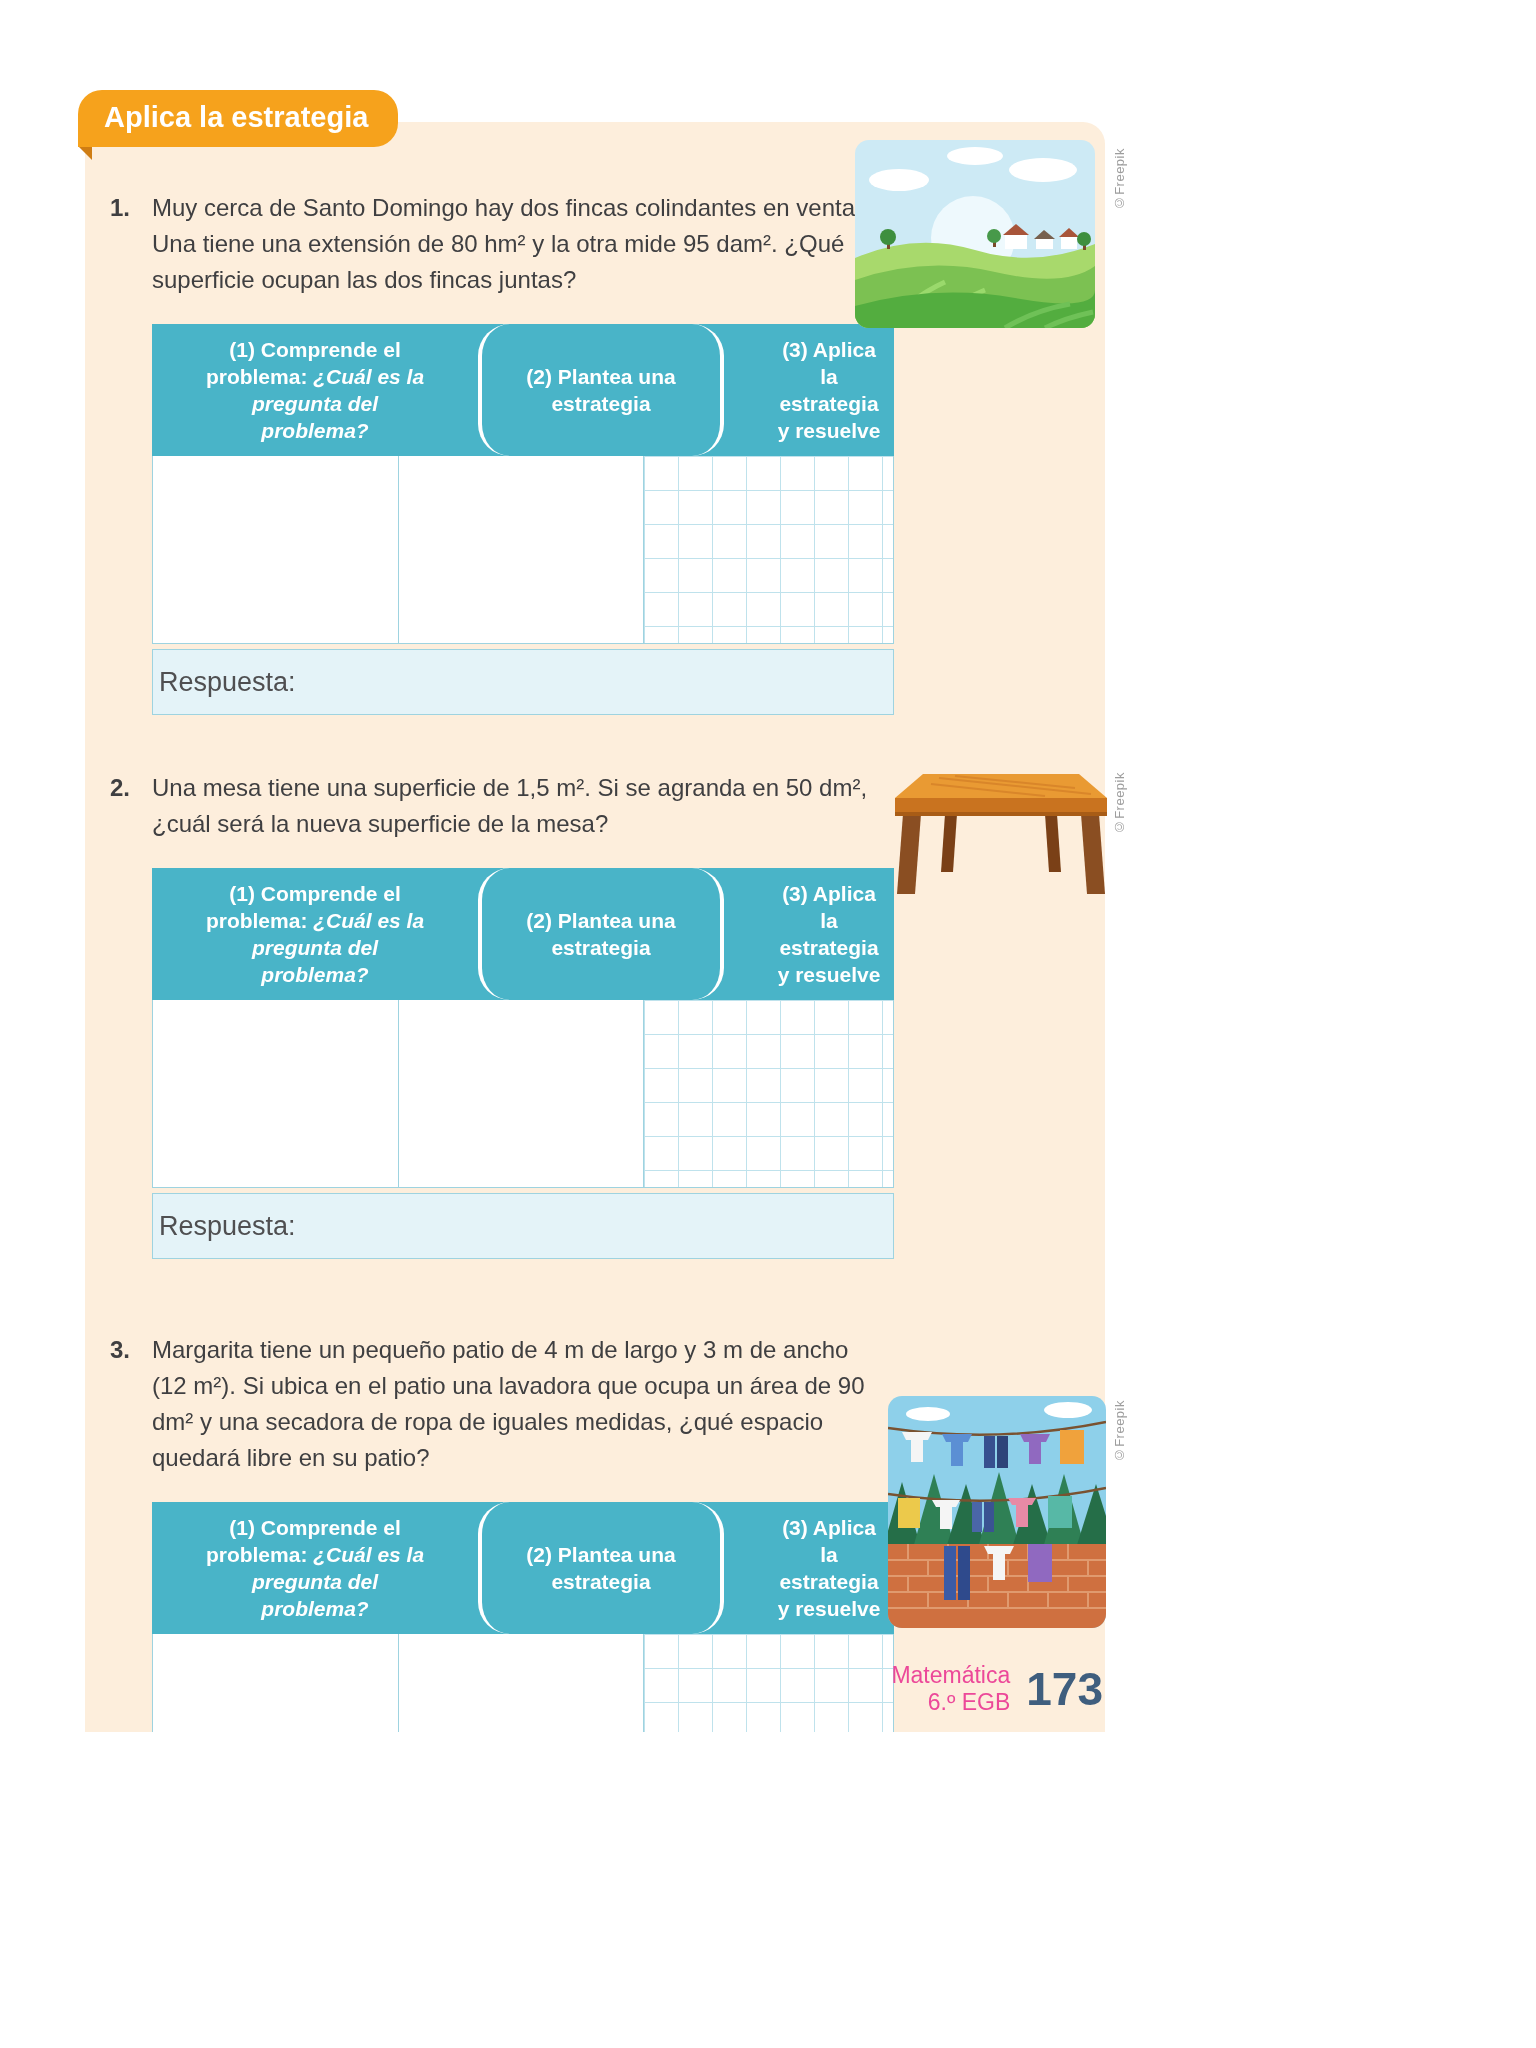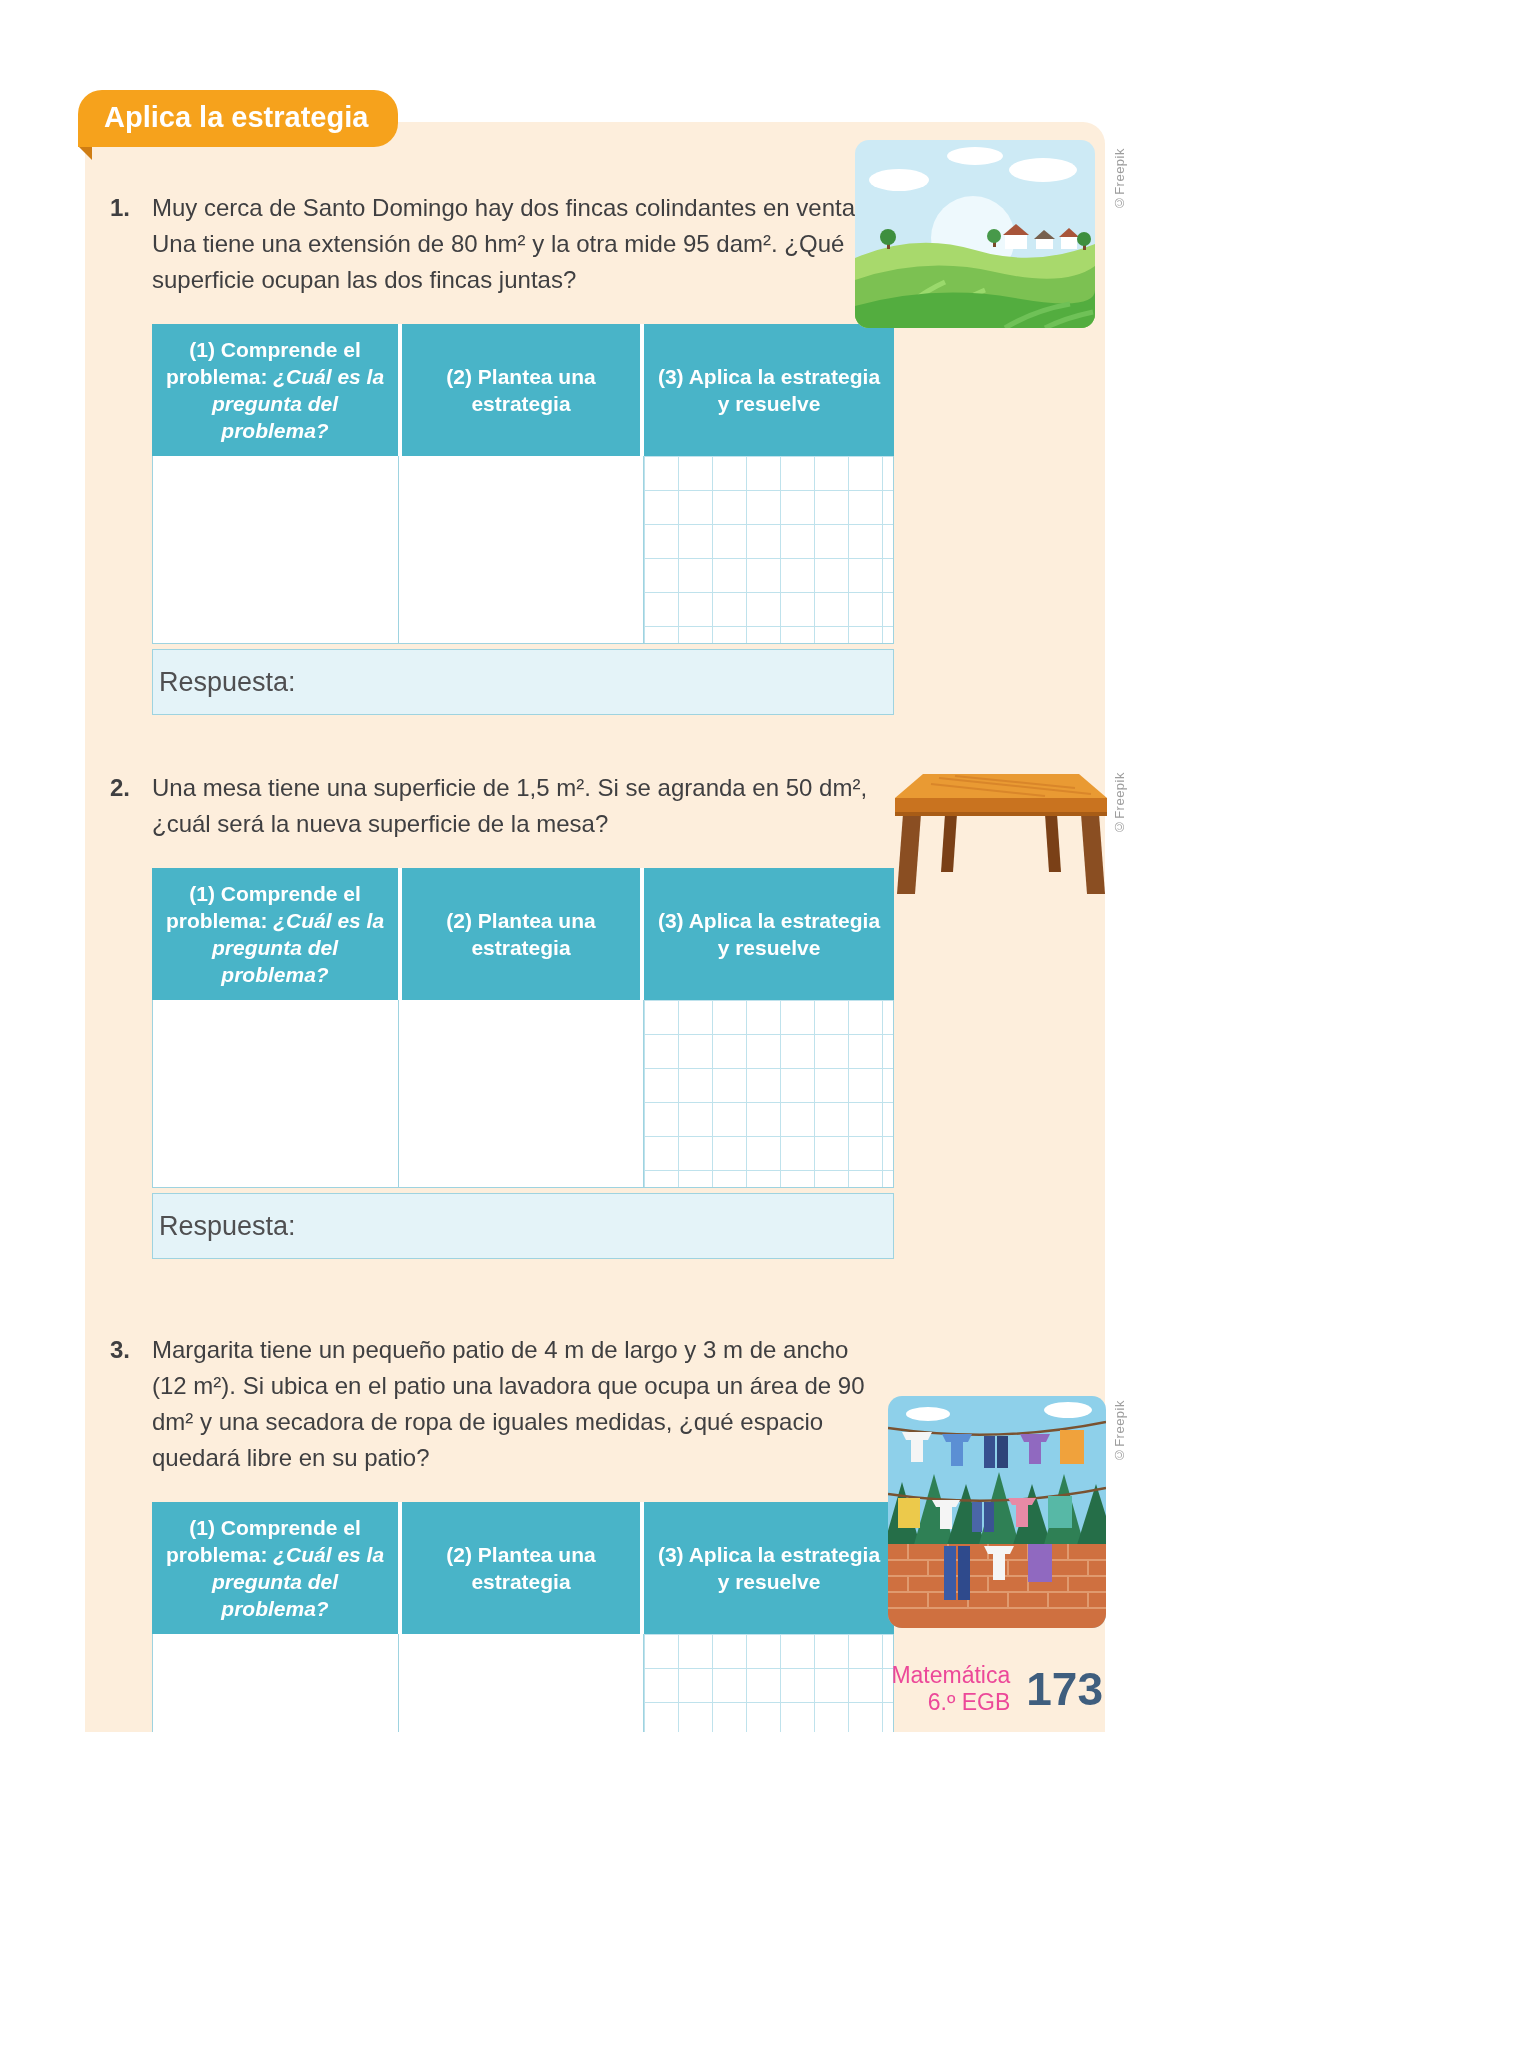--- a/index.html
+++ b/index.html
@@ -22,24 +22,24 @@
     border-top:14px solid #cf7d13; border-left:14px solid transparent;
   }
   .problem { position:absolute; left:110px; width:990px; z-index:2; }
   #problem-1 { top:190px; } #problem-2 { top:770px; } #problem-3 { top:1332px; }
   .prob-head { display:flex; gap:12px; }
   .prob-num { font-weight:bold; font-size:24px; color:#3f3f41; width:30px; line-height:36px; flex:none; }
   .prob-text { font-size:24px; color:#3f3f41; line-height:36px; width:722px; }
   .ptable { margin:26px 0 0 42px; width:742px; }
   .thead { display:flex; background:#49b4c8; color:#ffffff; text-align:center; font-weight:bold; }
   .th { display:flex; flex-direction:column; align-items:center; justify-content:center;
-        padding:12px 10px; font-size:21px; line-height:27px; min-height:124px; }
+        padding:12px 10px; font-size:21px; line-height:27px; min-height:124px;margin-left:40px; }
   .th-inner { display:inline; }
   .th1 { width:246px; }
-  .th2 { width:246px; border-left:4px solid #fff; border-right:4px solid #fff; }
+  .th2 { width:246px; border-left:4px solid #fff; border-right:4px solid #fff;border-radius:32px; }
   .th2 .th-inner { max-width:178px; display:inline-block; }
   .th3 { flex:1; }
   .hdr-italic { font-style:italic; }
   .tbody { display:flex; height:188px; background:#ffffff; border:1px solid #9ed3e0; border-top:none; }
   .c1 { width:245px; }
   .c2 { width:246px; border-left:1px solid #9ed3e0; border-right:1px solid #9ed3e0; }
   .c3 {
     flex:1; background-color:#fff;
     background-image: linear-gradient(to right, #bfe2ec 1px, transparent 1px),
                       linear-gradient(to bottom, #bfe2ec 1px, transparent 1px);

